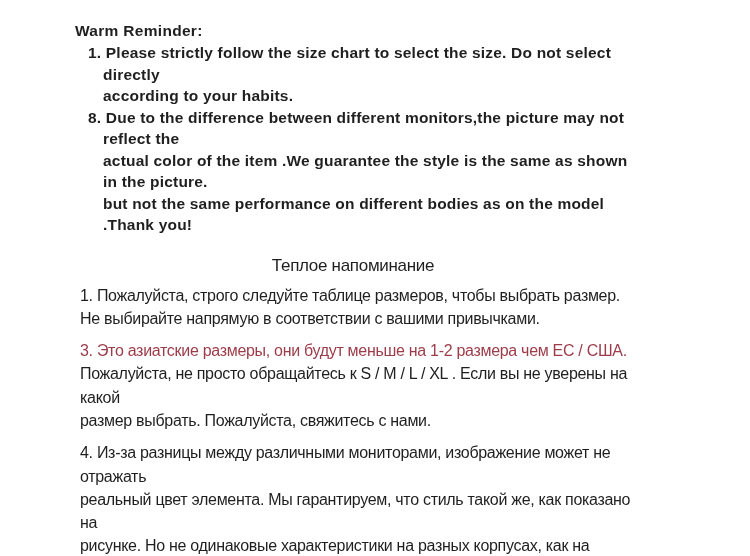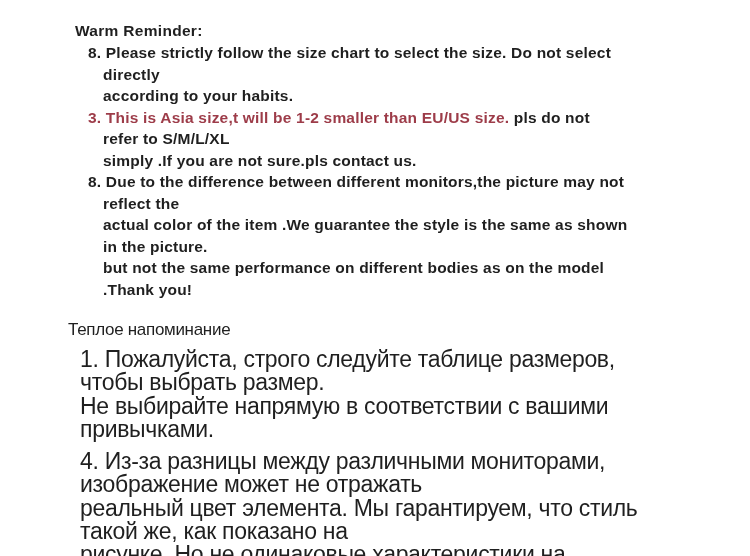--- a/index.html
+++ b/index.html
@@ -39,62 +39,64 @@
   }
   
   .ru-section {
     padding: 18px 30px 0 68px;
   }
   .ru-title {
     font-size: 17px;
     line-height: 24px;
     letter-spacing: -0.3px;
     white-space: pre-line;
+    text-align: center;
   }
   .ru-item {
     margin: 6px 0 0 12px;
-    font-size: 23px;
+    font-size: 16px;
     line-height: 23.3px;
     letter-spacing: -0.3px;
     white-space: pre-line;
   }
   .ru-item.gap {
     margin-top: 9px;
   }
   .red {
     color: #9d3c49;
   }
 </style>
 </head>
 <body>
 
 <div class="page">
 
   <div class="en-section">
     <div class="en-title">Warm Reminder:</div>
 
-    <p class="en-item">8. Please strictly follow the size chart to select the size. Do not select directly
+    <p class="en-item">1. Please strictly follow the size chart to select the size. Do not select directly
 according to your habits.</p>
 
 
-    <p class="en-item"><span class="red">3. This is Asia size,t will be 1-2 smaller than EU/US size.</span><span> pls do not refer to S/M/L/XL
-simply .If you are not sure.pls contact us.</span></p>
 
     <p class="en-item">8. Due to the difference between different monitors,the picture may not reflect the
 actual color of the item .We guarantee the style is the same as shown in the picture.
 but not the same performance on different bodies as on the model .Thank you!</p>
   </div>
 
   <div class="ru-section">
     <div class="ru-title">Теплое напоминание</div>
 
     <p class="ru-item">1. Пожалуйста, строго следуйте таблице размеров, чтобы выбрать размер.
 Не выбирайте напрямую в соответствии с вашими привычками.</p>
 
 
+    <p class="ru-item gap"><span class="red">3. Это азиатские размеры, они будут меньше на 1-2 размера чем ЕС / США.</span><span>
+Пожалуйста, не просто обращайтесь к S / M / L / XL . Если вы не уверены на какой
+размер выбрать. Пожалуйста, свяжитесь с нами.</span></p>
 
     <p class="ru-item gap">4. Из-за разницы между различными мониторами, изображение может не отражать
 реальный цвет элемента. Мы гарантируем, что стиль такой же, как показано на
 рисунке. Но не одинаковые характеристики на разных корпусах, как на модели.
 Вам спасибо!</p>
   </div>
 
 </div>
 
 </body></html>

